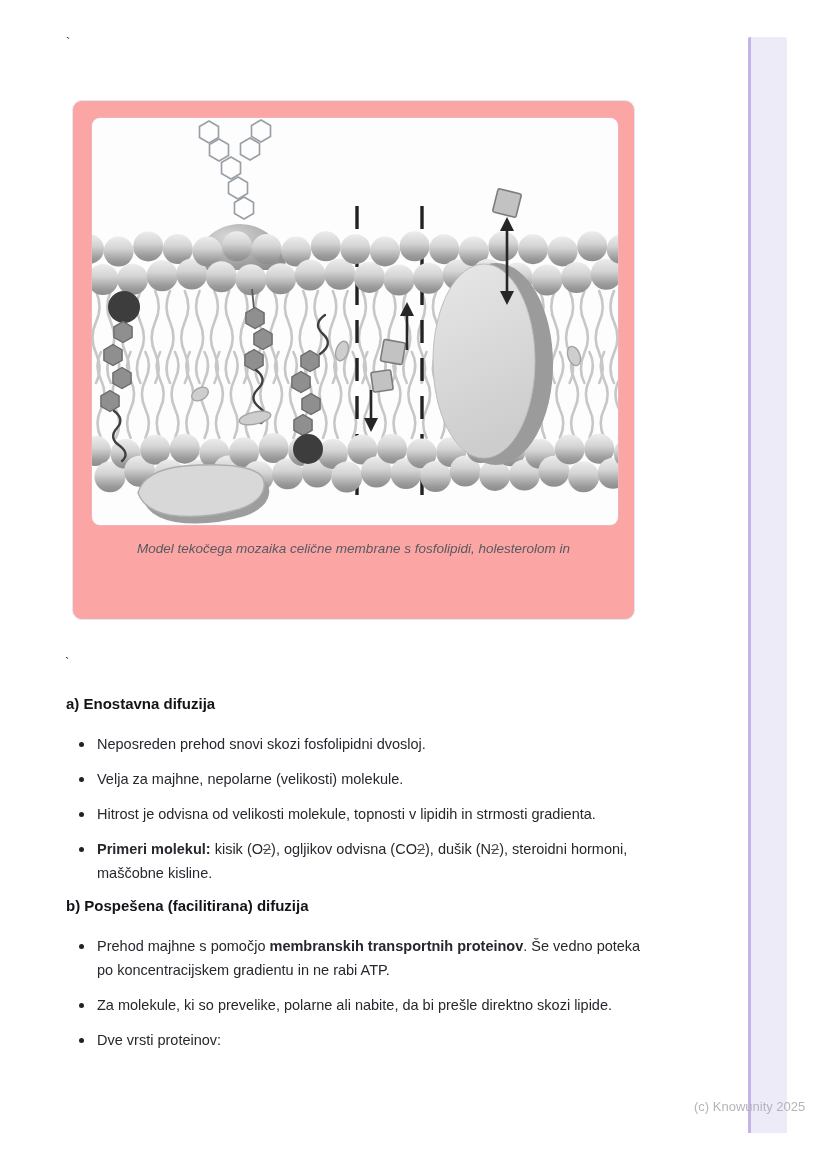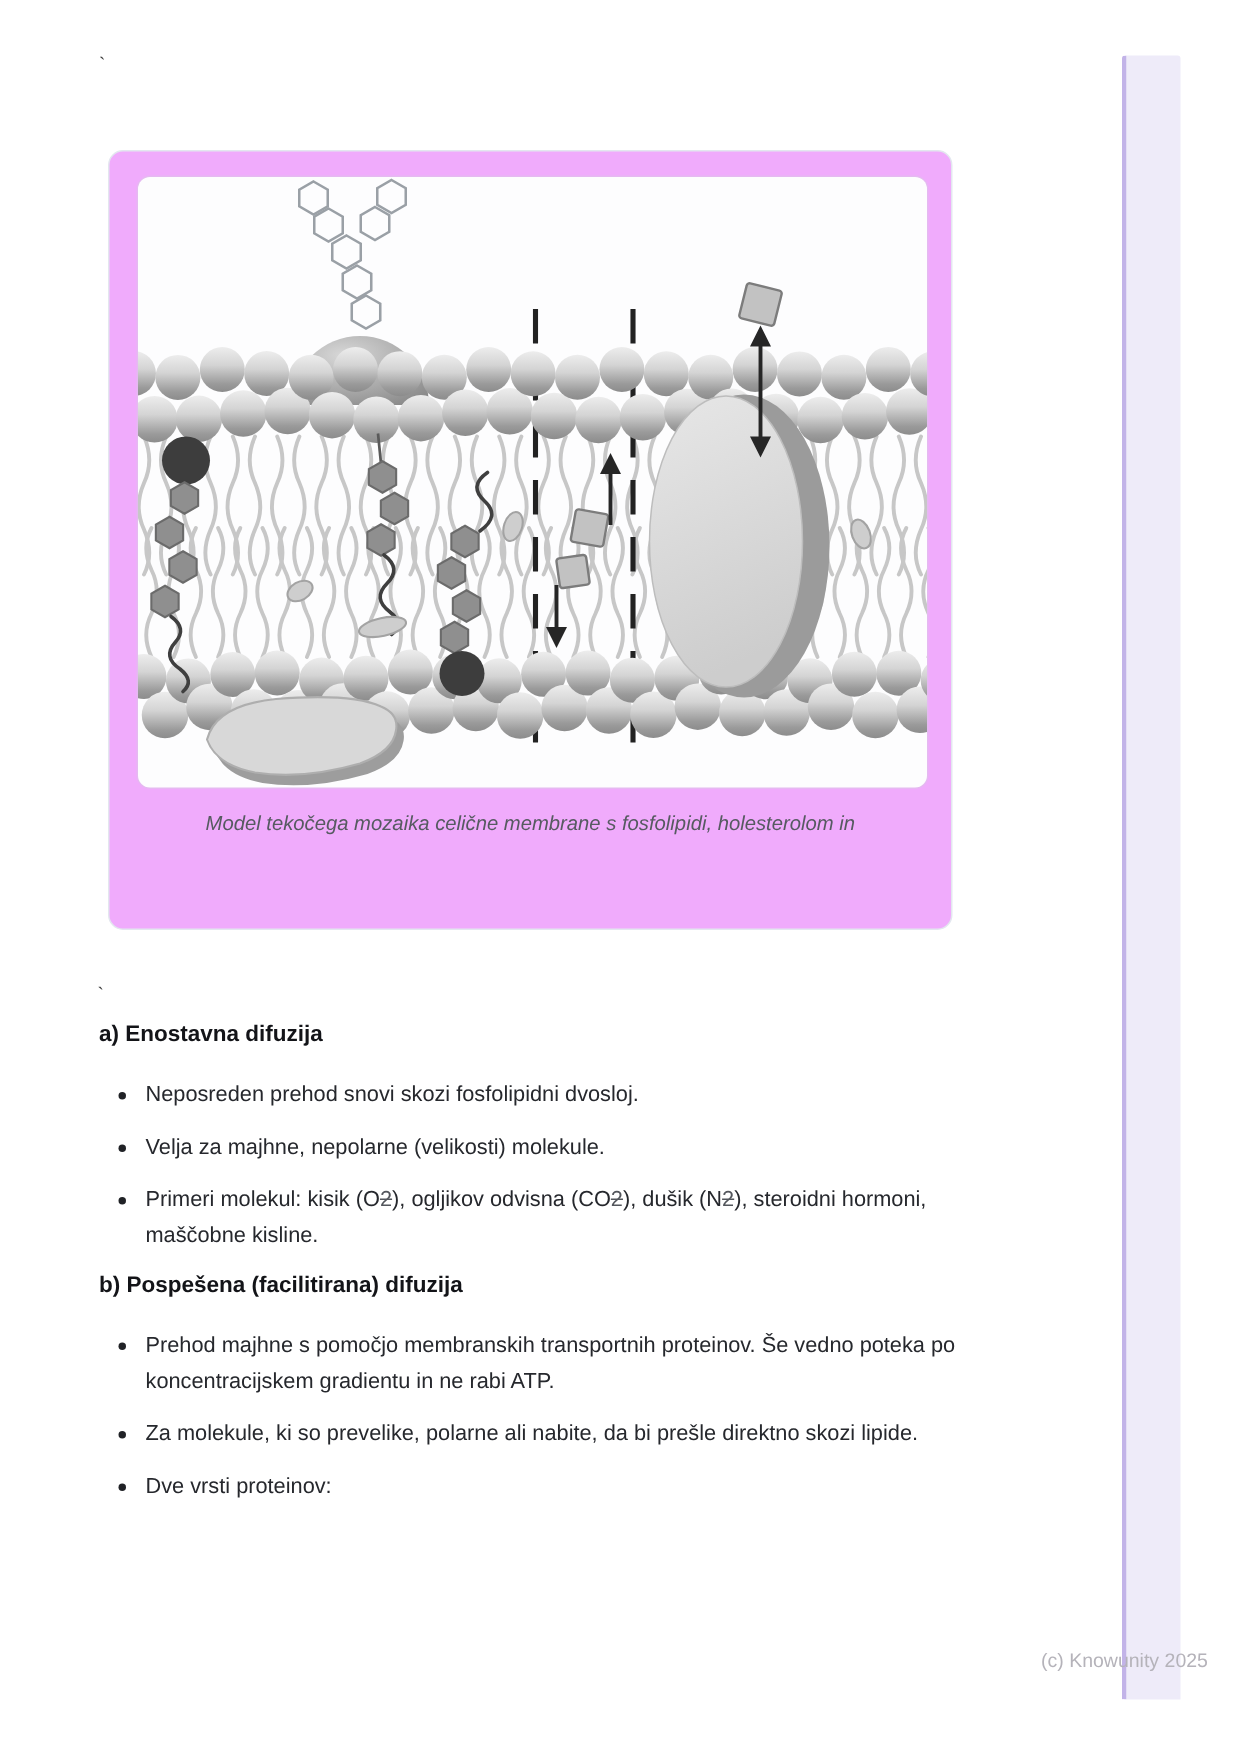--- a/index.html
+++ b/index.html
@@ -4,33 +4,33 @@
 <style>
   html,body{margin:0;padding:0;background:#fff;}
   body{font-family:"Liberation Sans", sans-serif;}
   .page{position:relative;width:828px;height:1171px;background:#ffffff;overflow:hidden;}
 
   .stray-mark{position:absolute;font-size:13px;line-height:13px;color:#3a3a3a;}
   .stray-top{left:66px;top:36px;}
   .stray-mid{left:65px;top:656px;}
 
   .figure-card{position:absolute;left:72px;top:100px;width:563px;height:520px;box-sizing:border-box;
-    background:#f0abfc;border:1px solid #e3e7ef;border-radius:10px;}
+    background:#fca5a5;border:1px solid #e3e7ef;border-radius:10px;}
   .figure-panel{position:absolute;left:19px;top:17px;width:526px;height:407px;background:#fdfdfe;
     border-radius:8px;overflow:hidden;box-shadow:0 0 0 1px rgba(208,212,222,.35);}
   .figure-panel svg{display:block;width:100%;height:100%;}
   .figure-caption{position:absolute;left:20px;right:20px;top:436px;text-align:center;font-style:italic;
     font-size:13.5px;line-height:24px;color:#565a61;}
 
-  .content{position:absolute;left:66px;top:680px;width:591px;color:#26282d;font-size:14.5px;line-height:24px;}
+  .content{position:absolute;left:66px;top:694px;width:591px;color:#26282d;font-size:14.5px;line-height:24px;}
   .content h3{font-size:15px;line-height:20px;color:#131418;margin:0 0 18px 0;font-weight:bold;}
   .content ul{list-style:none;margin:0 0 8px 0;padding:0;}
   .content li{position:relative;padding-left:31px;margin-bottom:11px;}
   .content li::before{content:"";position:absolute;left:13px;top:9.5px;width:5px;height:5px;border-radius:50%;background:#202226;}
-  .b{font-weight:normal;}
+  .b{font-weight:bold;}
   .strike{text-decoration:line-through;color:#53565c;}
 
   .scroll-stripe{position:absolute;left:748px;top:37px;width:39px;height:1096px;box-sizing:border-box;
     background:#eeebf9;border-left:3px solid #c2b3e8;border-radius:2px 2px 0 0;z-index:2;}
   .copyright{position:absolute;left:694px;top:1101px;font-size:13px;line-height:12px;color:#b5b3ba;z-index:3;}
 </style>
 </head>
 <body>
 
 <div class="page">
@@ -271,20 +271,21 @@
   </div>
 
   <span class="stray-mark stray-mid">`</span>
 
   <div class="content">
 
     <h3>a) Enostavna difuzija</h3>
     <ul>
       <li>Neposreden prehod snovi skozi fosfolipidni dvosloj.</li>
       <li>Velja za majhne, nepolarne (velikosti) molekule.</li>
+      <li>Hitrost je odvisna od velikosti molekule, topnosti v lipidih in strmosti gradienta.</li>
       <li><span class="b">Primeri molekul:</span><span> kisik (O</span><span class="strike">2</span><span>), ogljikov odvisna (CO</span><span class="strike">2</span><span>), dušik (N</span><span class="strike">2</span><span>), steroidni hormoni, maščobne kisline.</span></li>
     </ul>
 
     <h3>b) Pospešena (facilitirana) difuzija</h3>
     <ul>
       <li><span>Prehod majhne s pomočjo </span><span class="b">membranskih transportnih proteinov</span><span>. Še vedno poteka po koncentracijskem gradientu in ne rabi ATP.</span></li>
       <li>Za molekule, ki so prevelike, polarne ali nabite, da bi prešle direktno skozi lipide.</li>
       <li>Dve vrsti proteinov:</li>
     </ul>
 

